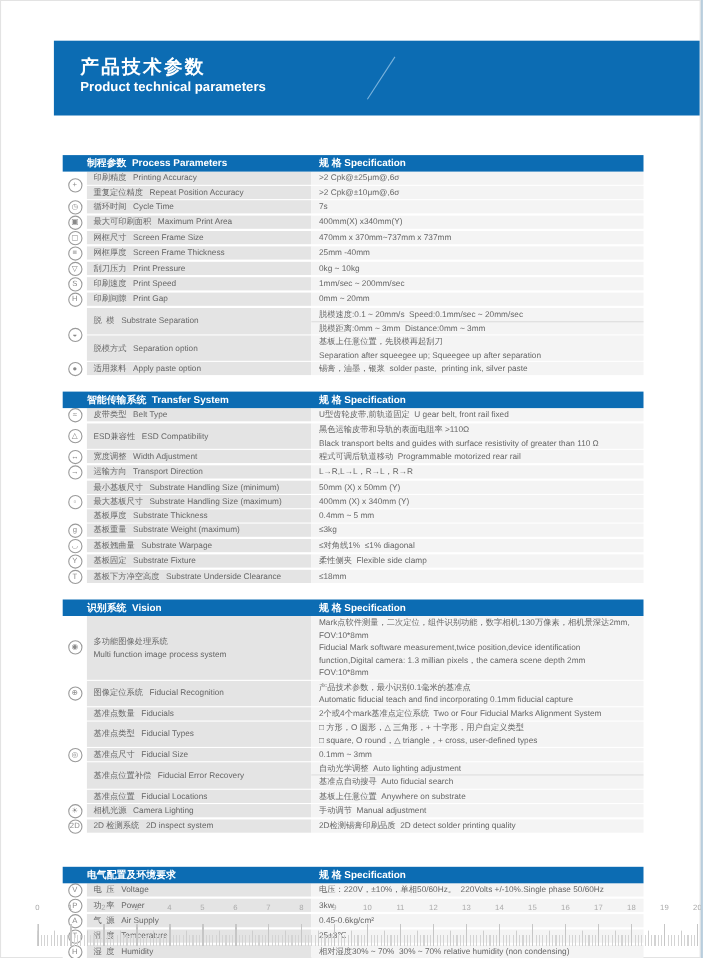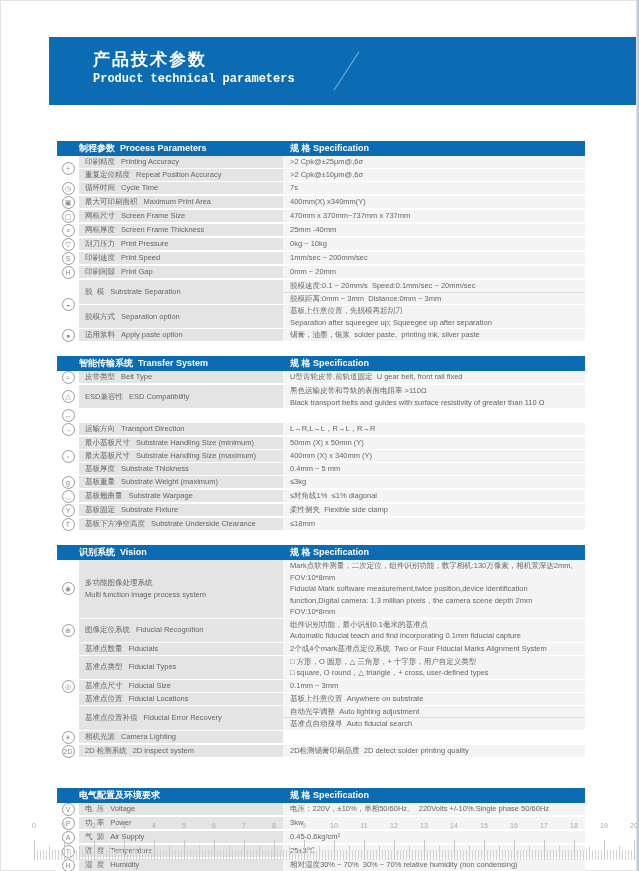--- a/index.html
+++ b/index.html
@@ -4,21 +4,21 @@
 <style>
   html,body{margin:0;padding:0;background:#e9e9e9;}
   .page{
     position:relative;width:639px;height:871px;background:#ffffff;
     font-family:"Liberation Sans","DejaVu Sans",sans-serif;color:#666;
     box-shadow:inset 0 0 0 1px #e3e3e3;overflow:hidden;
     border-right:2px solid #b9cedd;box-sizing:border-box;
   }
   
   .banner{position:absolute;left:49px;top:37px;width:587px;height:68px;background:#0c6cb3;}
-  .banner-inner{padding:14px 0 0 44px;font-family:Liberation Mono, monospace;}
+  .banner-inner{padding:14px 0 0 24px;}
   .banner-title-zh{display:block;color:#fff;font-size:17px;font-weight:bold;letter-spacing:2px;line-height:20px;}
   .banner-title-en{display:block;color:#fff;font-size:12px;font-weight:bold;line-height:16px;}
   .banner-slash{position:absolute;left:297px;top:11px;height:46px;width:0;border-left:1px solid #7ab3dc;transform:rotate(33deg);}
   
   #tables{position:absolute;left:57px;top:141px;width:528px;}
   .spec-table{margin-bottom:13px;}
   .spec-table.gap-lg{margin-top:29px;}
   .thead{position:relative;height:15px;background:#0c6cb3;color:#fff;font-size:9px;font-weight:bold;text-align:center;}
   .thead .t-title{position:absolute;left:22px;top:0;line-height:15px;white-space:pre;}
   .thead .t-spec{position:absolute;left:233px;top:0;line-height:15px;white-space:pre;}
@@ -296,20 +296,32 @@
                   <div class="line">Black transport belts and guides with surface resistivity of greater than 110 Ω</div>
                 </div>
               </div>
             </div>
           </div>
         </div>
         <div class="t-group">
           <div class="icell">
             <span class="icon">↔</span>
           </div>
+          <div class="g-rows">
+            <div class="t-row">
+              <div class="lcell">
+                <span class="lbl"><span class="zh">宽度调整</span><span class="en">Width Adjustment</span></span>
+              </div>
+              <div class="scell">
+                <div class="sub">
+                  <div class="line">程式可调后轨道移动  Programmable motorized rear rail</div>
+                </div>
+              </div>
+            </div>
+          </div>
         </div>
         <div class="t-group">
           <div class="icell">
             <span class="icon">→</span>
           </div>
           <div class="g-rows">
             <div class="t-row">
               <div class="lcell">
                 <span class="lbl"><span class="zh">运输方向</span><span class="en">Transport Direction</span></span>
               </div>
@@ -457,21 +469,21 @@
           <div class="icell">
             <span class="icon">⊕</span>
           </div>
           <div class="g-rows">
             <div class="t-row">
               <div class="lcell">
                 <span class="lbl"><span class="zh">图像定位系统</span><span class="en">Fiducial Recognition</span></span>
               </div>
               <div class="scell">
                 <div class="sub">
-                  <div class="line">组件识别功能，最小识别0.1毫米的基准点</div>
+                  <div class="line">产品技术参数，最小识别0.1毫米的基准点</div>
                   <div class="line">Automatic fiducial teach and find incorporating 0.1mm fiducial capture</div>
                 </div>
               </div>
             </div>
           </div>
         </div>
         <div class="t-group">
           <div class="icell">
             <span class="icon">◎</span>
           </div>
@@ -502,51 +514,56 @@
                 <span class="lbl"><span class="zh">基准点尺寸</span><span class="en">Fiducial Size</span></span>
               </div>
               <div class="scell">
                 <div class="sub">
                   <div class="line">0.1mm ~ 3mm</div>
                 </div>
               </div>
             </div>
             <div class="t-row">
               <div class="lcell">
+                <span class="lbl"><span class="zh">基准点位置补偿</span><span class="en">Fiducial Error Recovery</span></span>
+              </div>
+              <div class="scell">
+                <div class="sub">
+                  <div class="line">自动光学调整  Auto lighting adjustment</div>
+                </div>
+                <div class="sub">
+                  <div class="line">基准点自动搜寻  Auto fiducial search</div>
+                </div>
+              </div>
+            </div>
+            <div class="t-row">
+              <div class="lcell">
                 <span class="lbl"><span class="zh">基准点位置</span><span class="en">Fiducial Locations</span></span>
               </div>
               <div class="scell">
                 <div class="sub">
                   <div class="line">基板上任意位置  Anywhere on substrate</div>
                 </div>
               </div>
             </div>
-            <div class="t-row">
-              <div class="lcell">
-                <span class="lbl"><span class="zh">基准点位置补偿</span><span class="en">Fiducial Error Recovery</span></span>
-              </div>
-              <div class="scell">
-                <div class="sub">
-                  <div class="line">自动光学调整  Auto lighting adjustment</div>
-                </div>
-                <div class="sub">
-                  <div class="line">基准点自动搜寻  Auto fiducial search</div>
-                </div>
-              </div>
-            </div>
           </div>
         </div>
         <div class="t-group">
           <div class="icell">
             <span class="icon">☀</span>
           </div>
           <div class="g-rows">
             <div class="t-row">
               <div class="lcell">
                 <span class="lbl"><span class="zh">相机光源</span><span class="en">Camera Lighting</span></span>
+              </div>
+              <div class="scell">
+                <div class="sub">
+                  <div class="line">手动调节  Manual adjustment</div>
+                </div>
               </div>
             </div>
           </div>
         </div>
         <div class="t-group">
           <div class="icell">
             <span class="icon">2D</span>
           </div>
           <div class="g-rows">
             <div class="t-row">

